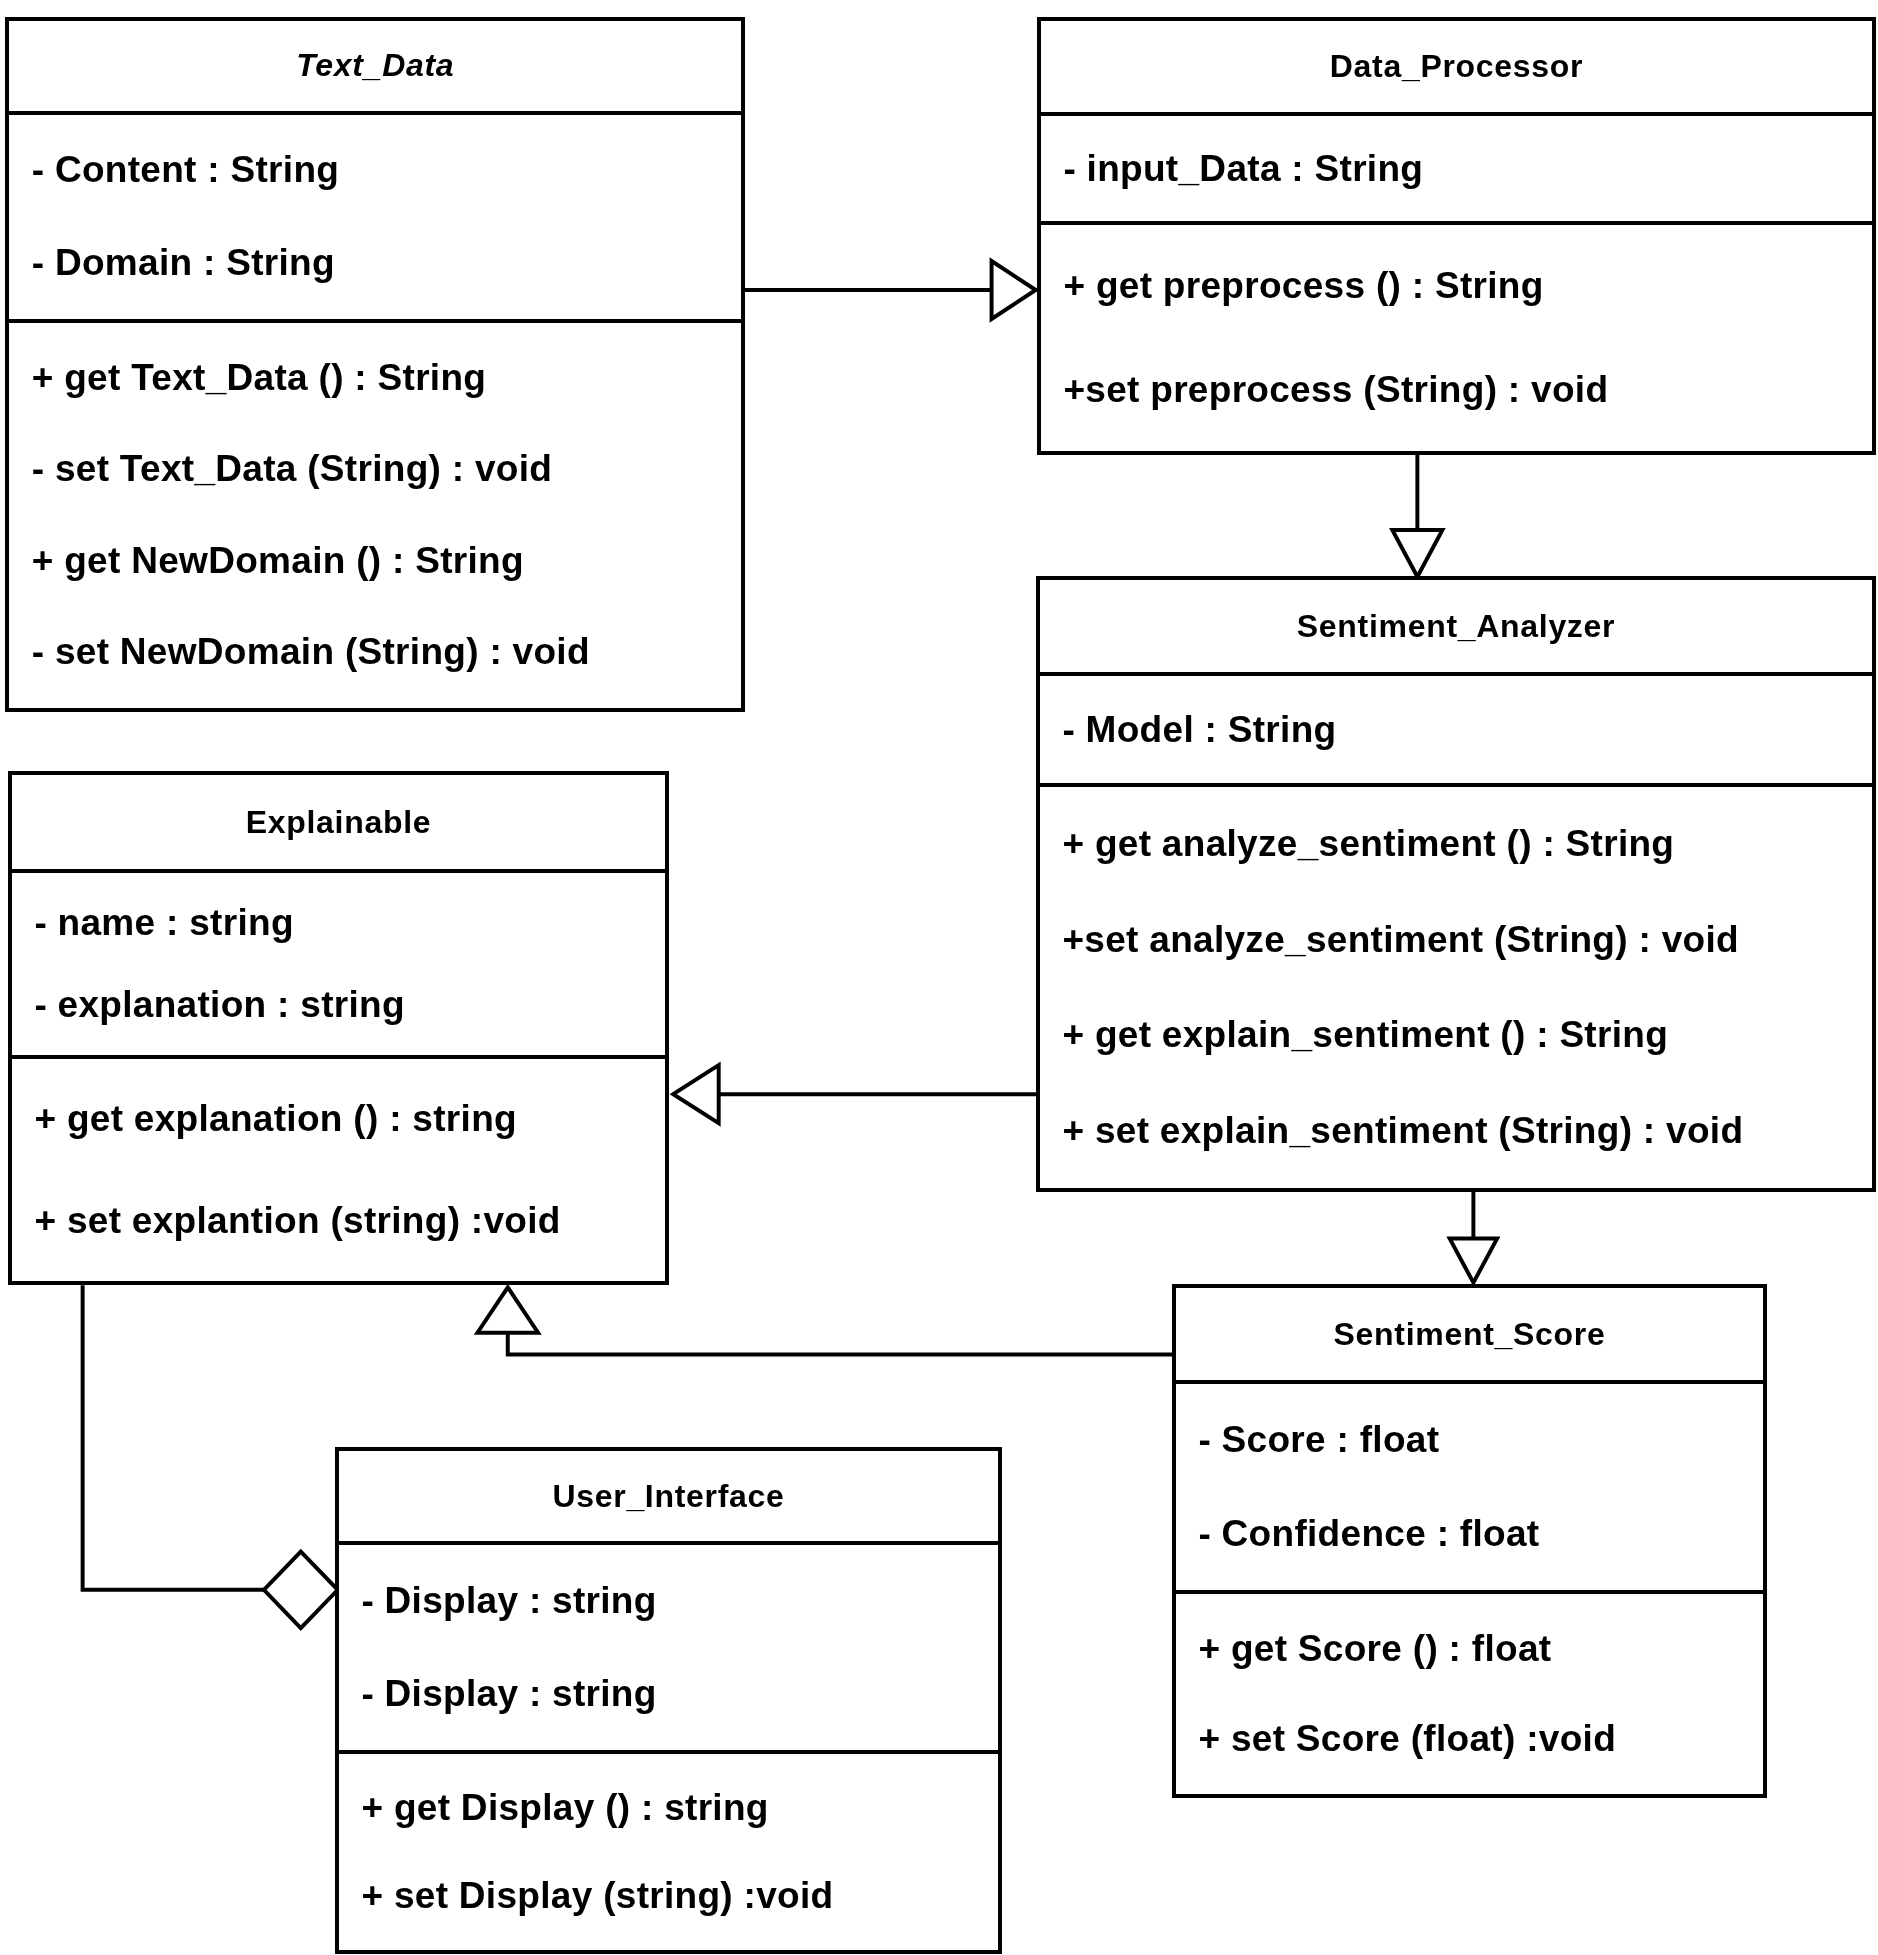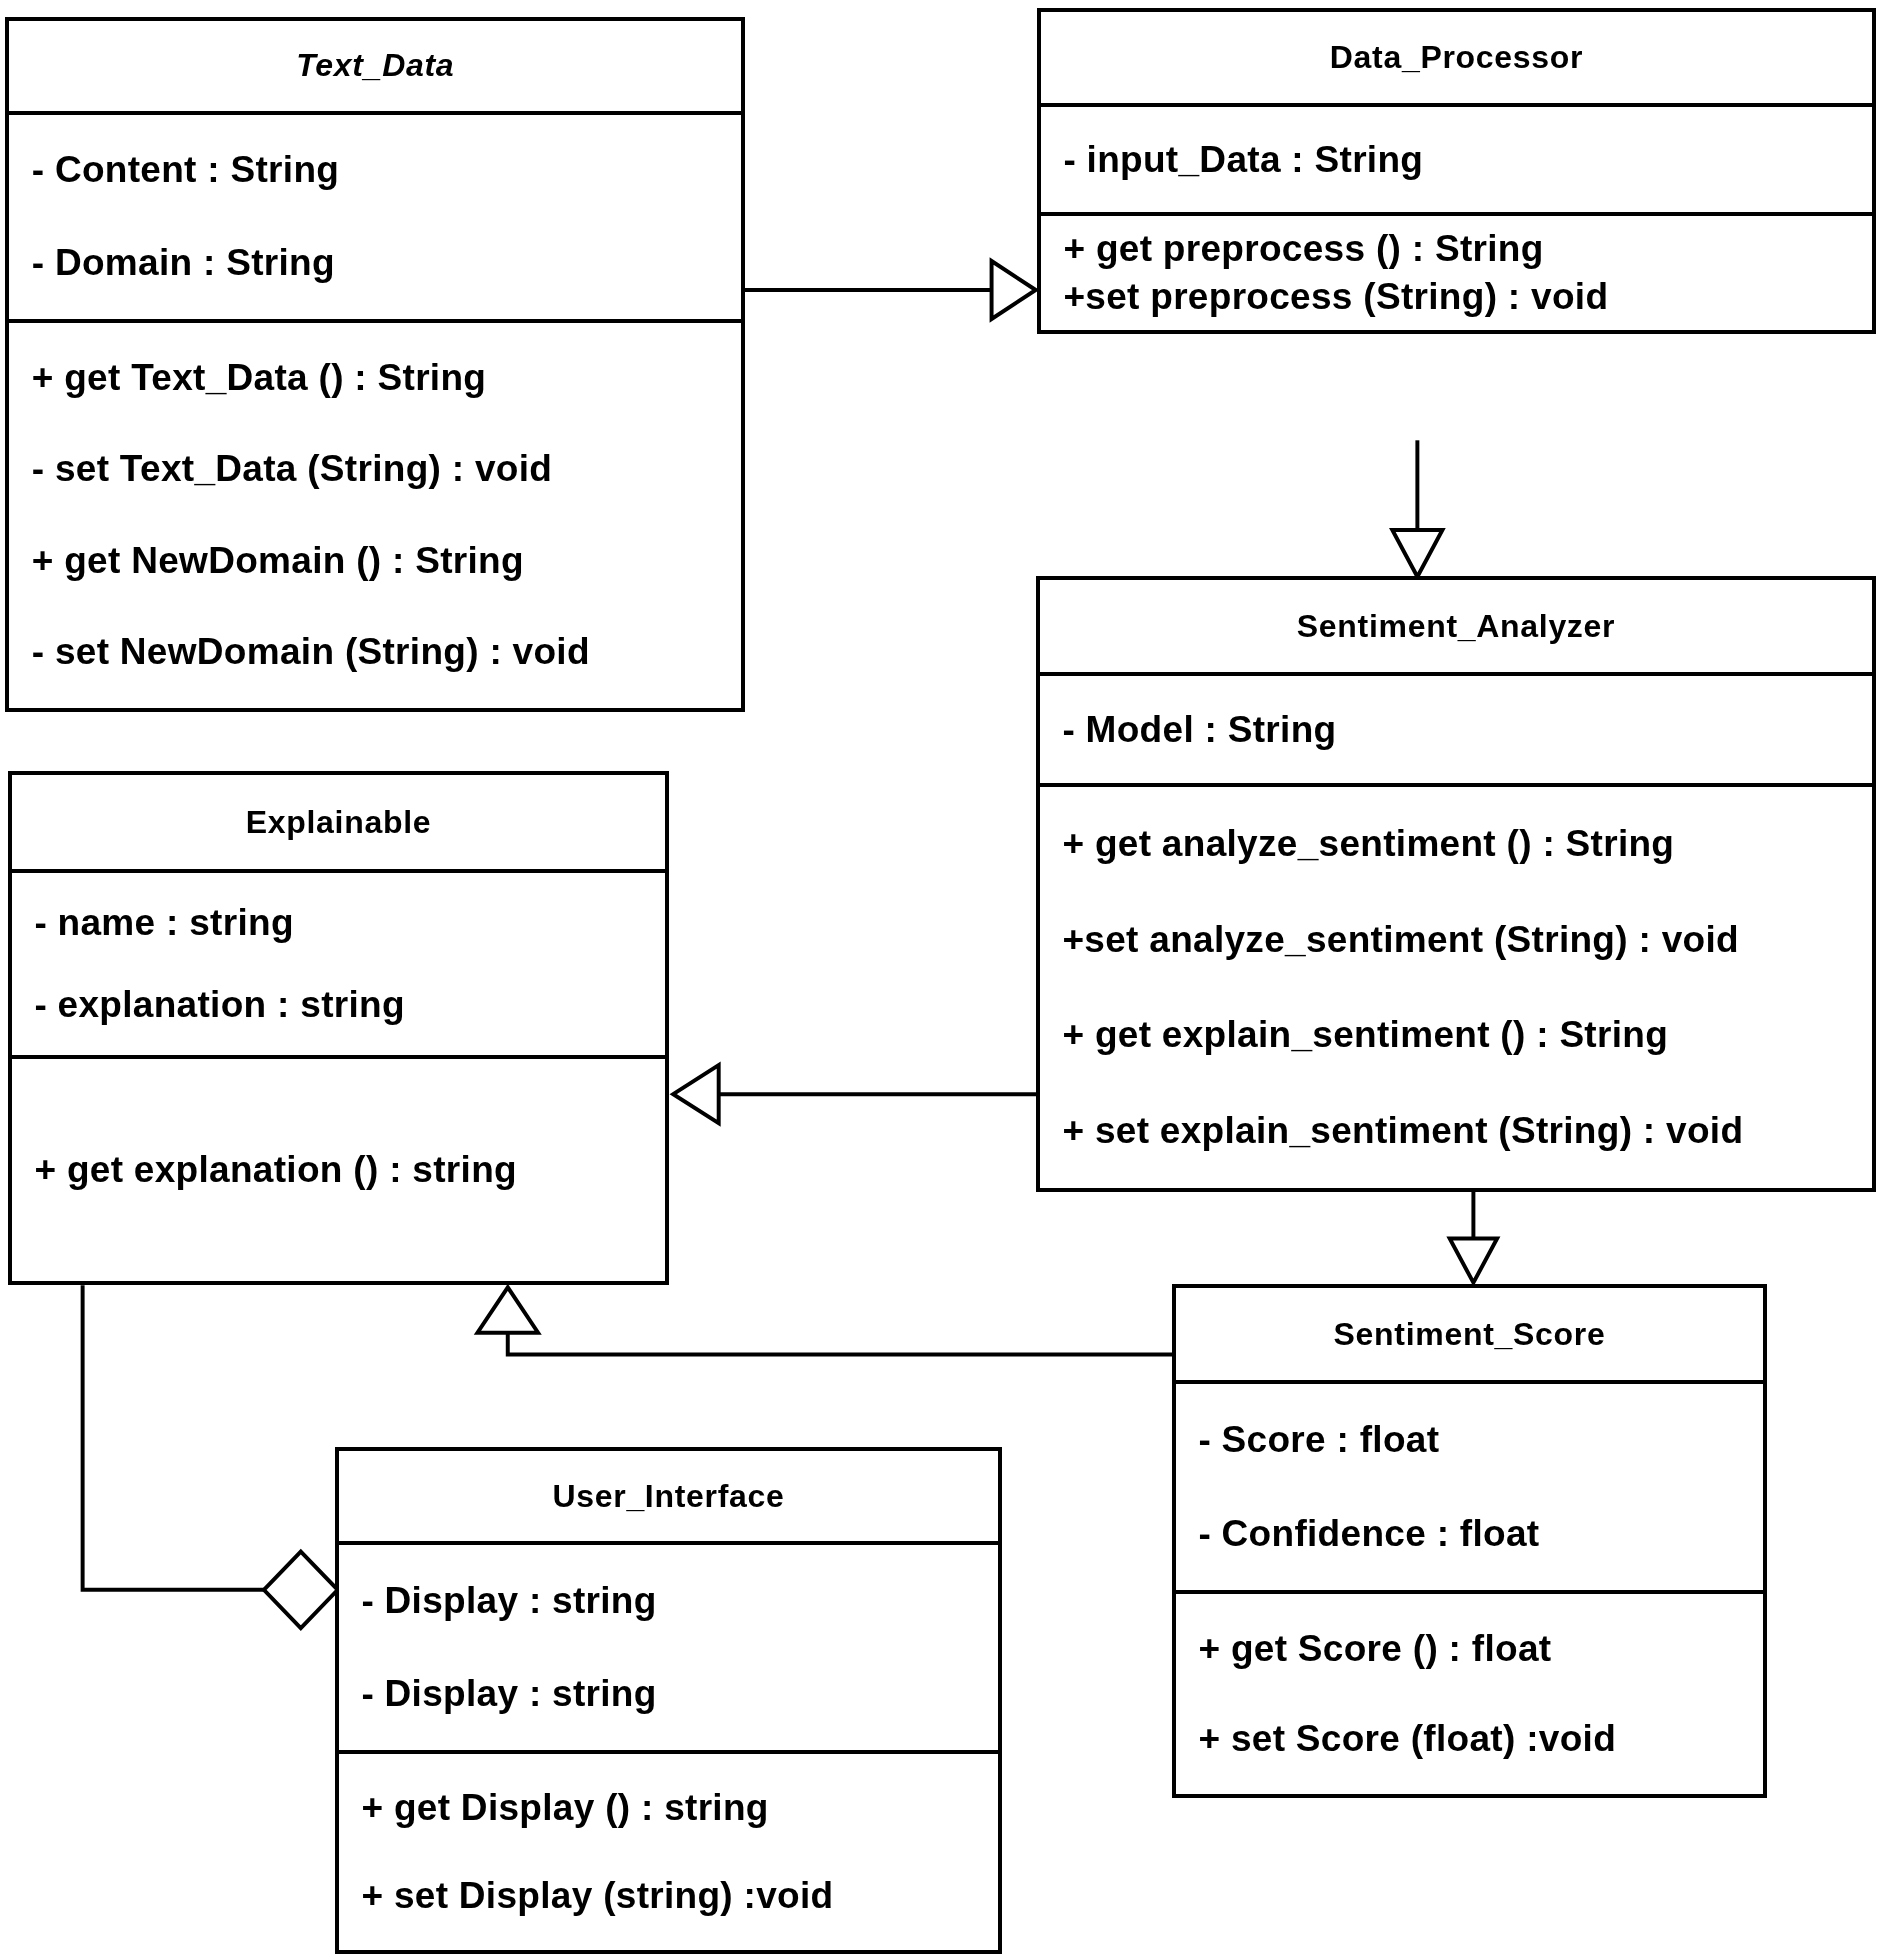--- a/index.html
+++ b/index.html
@@ -102,21 +102,21 @@
       <div class="member">- Domain : String</div>
     </div>
     <div class="compartment methods">
       <div class="member">+ get Text_Data () : String</div>
       <div class="member">- set Text_Data (String) : void</div>
       <div class="member">+ get NewDomain () : String</div>
       <div class="member">- set NewDomain (String) : void</div>
     </div>
   </div>
 
-  <div class="uml-class" style="left:1037px; top:8px; width:839px; height:326px">
+  <div class="uml-class" style="left:1037px; top:17px; width:839px; height:438px">
     <div class="uml-title" style="height:95px">Data_Processor</div>
     <div class="compartment attrs" style="height:109px">
       <div class="member">- input_Data : String</div>
     </div>
     <div class="compartment methods">
       <div class="member">+ get preprocess () : String</div>
       <div class="member">+set preprocess (String) : void</div>
     </div>
   </div>
 
@@ -134,20 +134,21 @@
   </div>
 
   <div class="uml-class" style="left:8px; top:771px; width:661px; height:514px">
     <div class="uml-title" style="height:98px">Explainable</div>
     <div class="compartment attrs" style="height:186px">
       <div class="member">- name : string</div>
       <div class="member">- explanation : string</div>
     </div>
     <div class="compartment methods">
       <div class="member">+ get explanation () : string</div>
+      <div class="member">+ set explantion (string) :void</div>
     </div>
   </div>
 
   <div class="uml-class" style="left:1172px; top:1284px; width:595px; height:514px">
     <div class="uml-title" style="height:96px">Sentiment_Score</div>
     <div class="compartment attrs" style="height:210px">
       <div class="member">- Score : float</div>
       <div class="member">- Confidence : float</div>
     </div>
     <div class="compartment methods">

